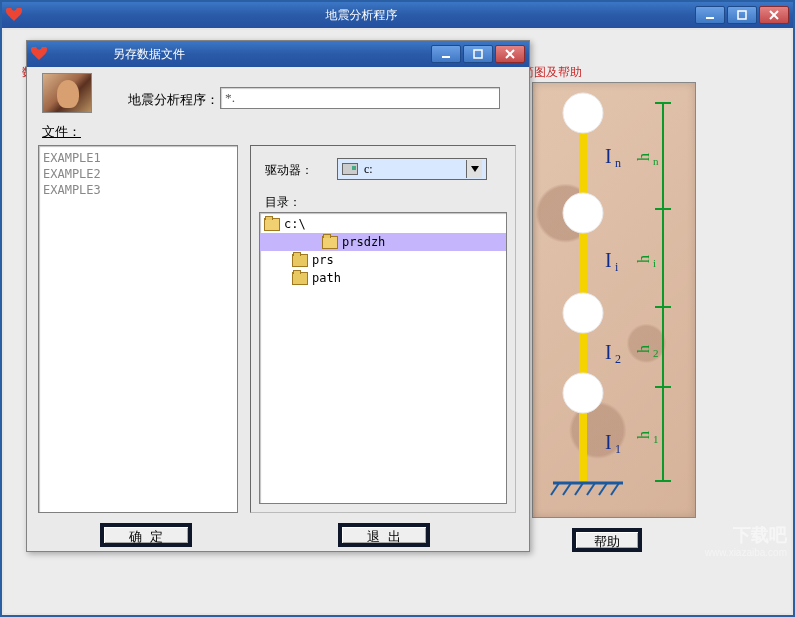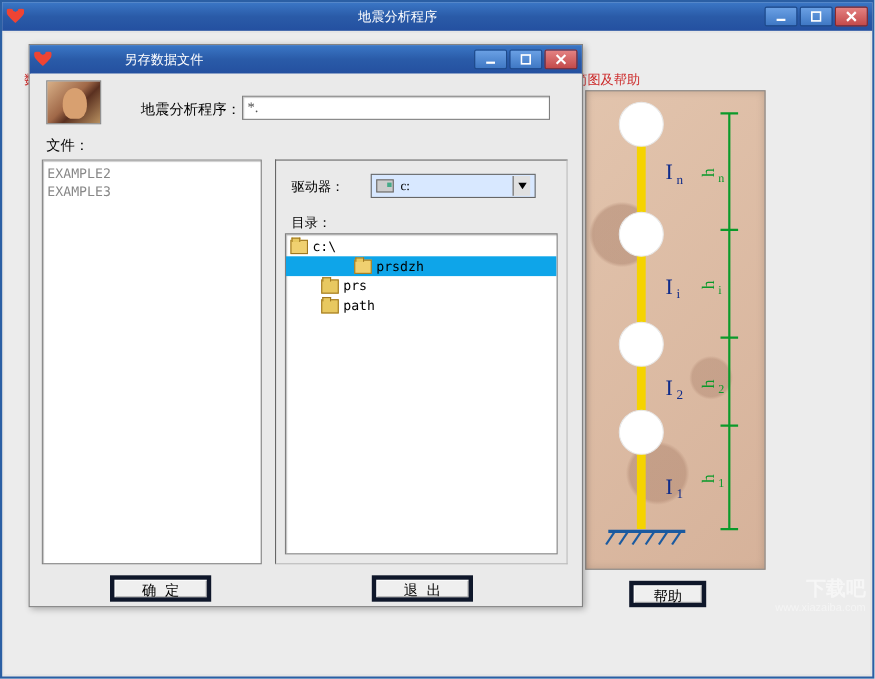--- a/index.html
+++ b/index.html
@@ -75,21 +75,21 @@
     position:absolute; left:14px; top:6px; width:22px; height:28px;
     background:#d8a070; border-radius:50% 50% 40% 40%;
   }
   .lbl-saveas { position:absolute; left:100px; top:24px; font-size:13px; }
   .input-filename {
     position:absolute; left:192px; top:20px; width:280px; height:22px;
     border:1px solid #7f7f7f; background:#fff; color:#555;
     padding:2px 4px; font-family:inherit;
     box-shadow: inset 1px 1px 1px rgba(0,0,0,.2);
   }
-  .lbl-files { position:absolute; left:14px; top:56px; font-size:13px;}
+  .lbl-files { position:absolute; left:14px; top:56px; font-size:13px;text-decoration:underline;}
 
   .listbox-files {
     position:absolute; left:10px; top:78px; width:200px; height:368px;
     background:#fff; border:1px solid #7f7f7f;
     box-shadow: inset 1px 1px 1px rgba(0,0,0,.25);
     padding:4px; color:#888; font-family: "SimSun", monospace;
     overflow:auto;
   }
   .listbox-files div { line-height:16px; }
 
@@ -110,21 +110,21 @@
   .drive-select .arrow { width:16px; height:18px; border-left:1px solid #666; background:#e0e0e0; display:flex;align-items:center;justify-content:center;}
   
   .lbl-dir { position:absolute; left:14px; top:48px;text-align:right; }
   .tree {
     position:absolute; left:8px; top:66px; right:8px; bottom:8px;
     background:#fff; border:1px solid #7f7f7f;
     box-shadow: inset 1px 1px 1px rgba(0,0,0,.25);
     padding:2px 0; overflow:auto;
   }
   .tree-item { display:flex; align-items:center; height:18px; padding-left:4px; font-family:"SimSun",monospace;}
-  .tree-item.sel { background:#0ea5e9;padding-left:48px; }
+  .tree-item.sel { background:#c4b5fd;padding-left:48px; }
   .tree-item .indent { display:inline-block; }
   .folder-icon { width:16px;height:13px; background:#e8c860; border:1px solid #a07820; margin-right:4px; position:relative;}
   .folder-icon::before{content:"";position:absolute;left:0;top:-3px;width:6px;height:3px;background:#e8c860;border:1px solid #a07820;border-bottom:none;}
   .folder-icon.open{ background:#f0d070;}
   
   .btn-ok, .btn-exit, .btn-help {
     position:absolute; height:24px;
     border:4px solid #0f172a; background:#efefef;
     box-shadow: 1px 1px 0 #fff inset, -1px -1px 0 #aaa inset;
     font-family:Liberation Mono, monospace; font-size:13px;
@@ -277,20 +277,21 @@
         </div>
       </div>
       <div class="client">
         <div class="avatar">
             <div class="face"></div>
           </div>
         <div class="lbl-saveas">地震分析程序：</div>
         <input class="input-filename" value="*." style="">
         <div class="lbl-files">文件：</div>
         <div class="listbox-files" id="file-list">
+            <div>EXAMPLE1</div>
             <div>EXAMPLE2</div>
             <div>EXAMPLE3</div>
           </div>
 
         <div class="right-panel">
           <div class="lbl-drive">驱动器：</div>
           <div class="drive-select">
             <span style="display:flex;align-items:center;gap:6px;">
               <span class="driveicon"></span>
               <span>c:</span>

